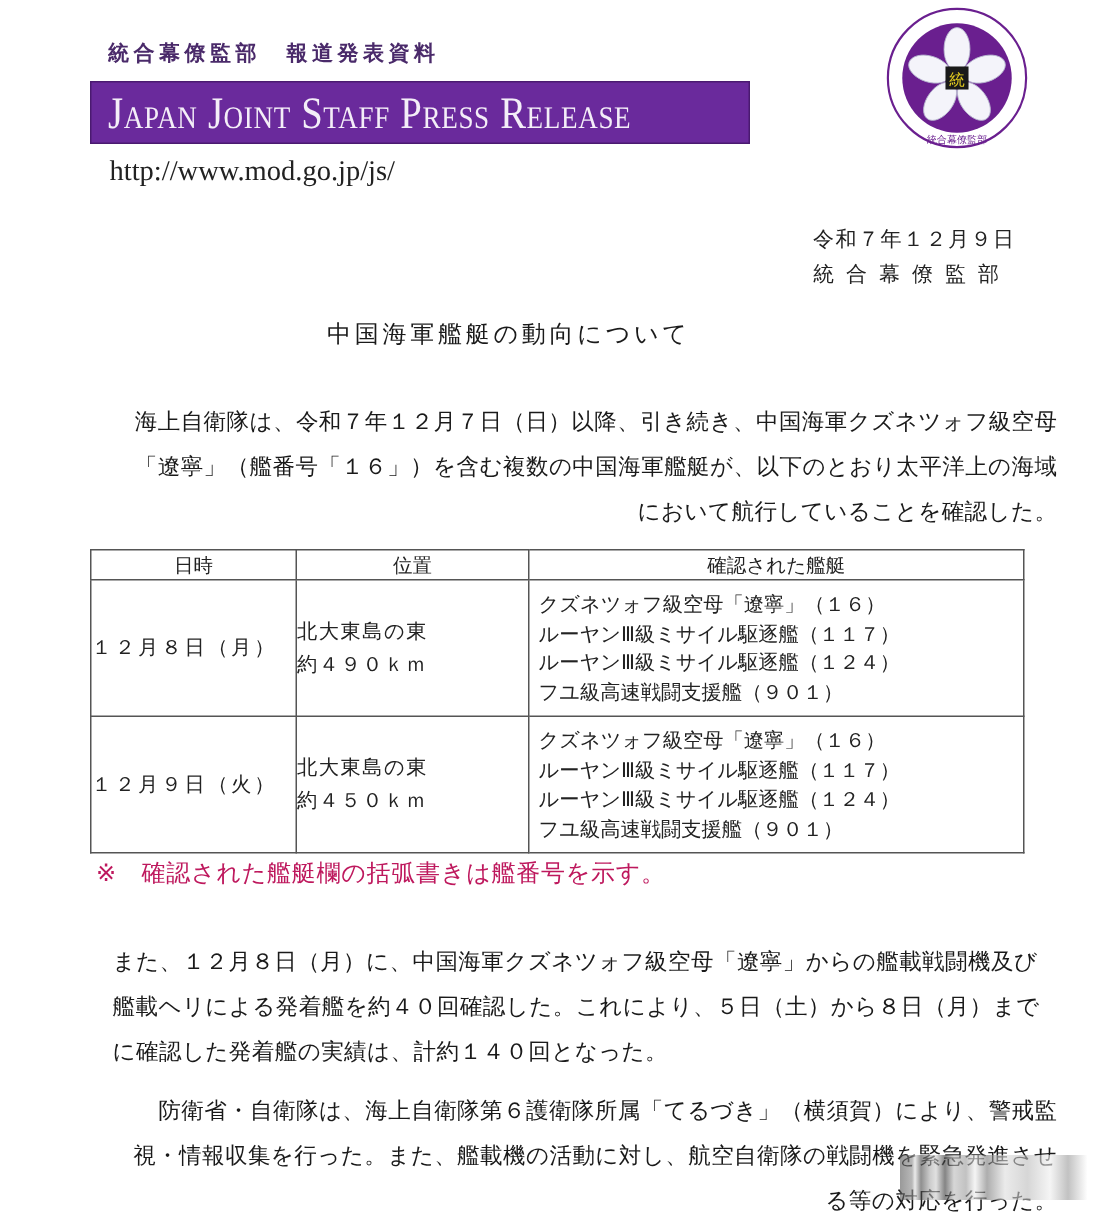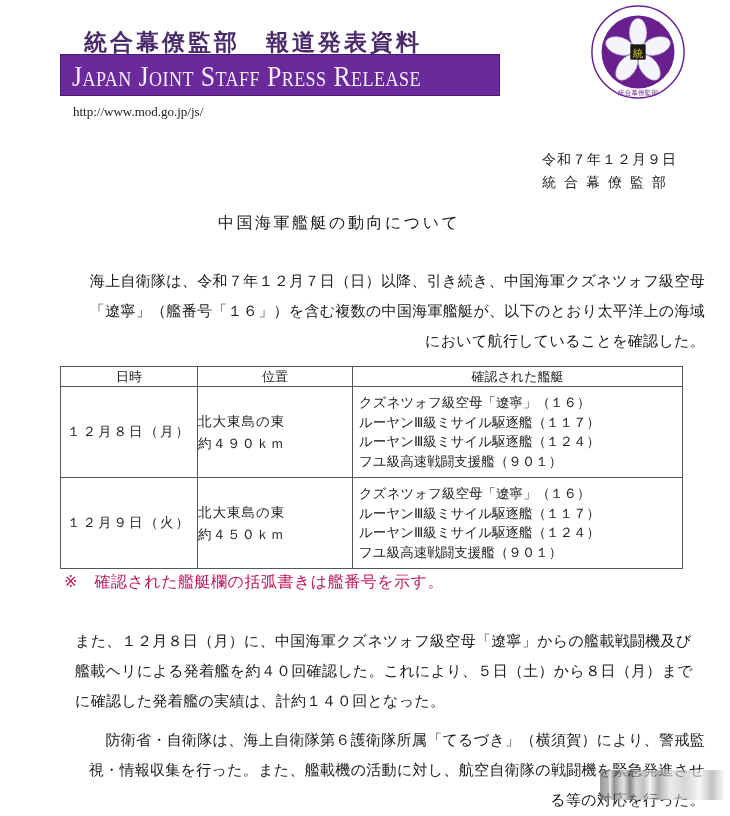--- a/index.html
+++ b/index.html
@@ -2,36 +2,35 @@
 <html><head>
 <meta charset="utf-8">
 <style>
   html, body { margin:0; padding:0; }
   body {
     width:730px; height:816px; background:#ffffff; position:relative; overflow:hidden;
     font-family:"DejaVu Sans", "Liberation Sans", sans-serif; color:#1a1a1a;
   }
   .abs { position:absolute; }
   #org-jp {
-    left:72px; top:27px; font-size:23px; font-weight:bold; color:#4a2a6a; letter-spacing:3px;
+    left:72px; top:27px; font-size:14px; font-weight:bold; color:#4a2a6a; letter-spacing:3px;
     font-family:"DejaVu Sans", sans-serif;
-    margin-left:12px;
   }
   #banner {
     left:60px; top:54px; width:440px; height:42px; background:#6a2a9c;
     border:1px solid #4a1a70; box-sizing:border-box;
   }
   #banner-text {
     left:72px; top:54px; height:42px; line-height:44px; color:#f4eef8;
     font-family:"Liberation Serif", "DejaVu Serif", serif; font-size:30px;
     font-variant:small-caps; letter-spacing:0.5px; white-space:nowrap;
     transform:scaleX(0.86); transform-origin:left center;
   }
   #url {
-    left:73px; top:104px; font-family:"Liberation Serif", "DejaVu Serif", serif; font-size:13px; color:#222;
+    left:73px; top:104px; font-family:"Liberation Serif", "DejaVu Serif", serif; font-size:19px; color:#222;
   }
   #seal {
     left:590px; top:4px; width:96px; height:96px;
   }
   #date-line {
     left:542px; top:151px; font-size:14px; letter-spacing:1px; color:#222;
   }
   #issuer-line {
     left:542px; top:174px; font-size:14px; letter-spacing:8px; color:#222;
   }
@@ -46,21 +45,21 @@
   #p3 { top:725px;text-align:right; }
   .indent { padding-left:15px; }
 
   #table {
     left:60px; top:366px; width:623px; border-collapse:collapse; font-size:13.5px; color:#222;
   }
   #table td, #table th {
     border:1px solid #555; padding:0; font-weight:normal;
   }
   #table th { height:19px; text-align:center; font-size:13px; }
-  #table td.date { width:136px; text-align:center; letter-spacing:2px;border-radius:30px; }
+  #table td.date { width:136px; text-align:left; letter-spacing:2px;border-radius:30px; }
   #table td.pos { width:154px; text-align:left; line-height:22px; letter-spacing:1px; }
   #table td.ships { padding:4px 0 4px 6px; line-height:19.5px; height:82px;font-family:Liberation Serif, serif; }
   #footnote { left:64px; top:572px; font-size:16px; color:#be185d; letter-spacing:0.5px; }
   .wm {
     left:600px; top:770px; width:125px; height:30px;
     background:linear-gradient(90deg,#555 0,#888 8px,#ddd 10px,#444 14px,#aaa 20px,#ccc 24px,#333 30px,#bbb 36px,#999 44px,#eee 50px,#777 58px,#ddd 70px,#bbb 85px,#eee 100px,#999 112px,#fff 125px);
     opacity:0.6;
   }
 </style>
 </head>

